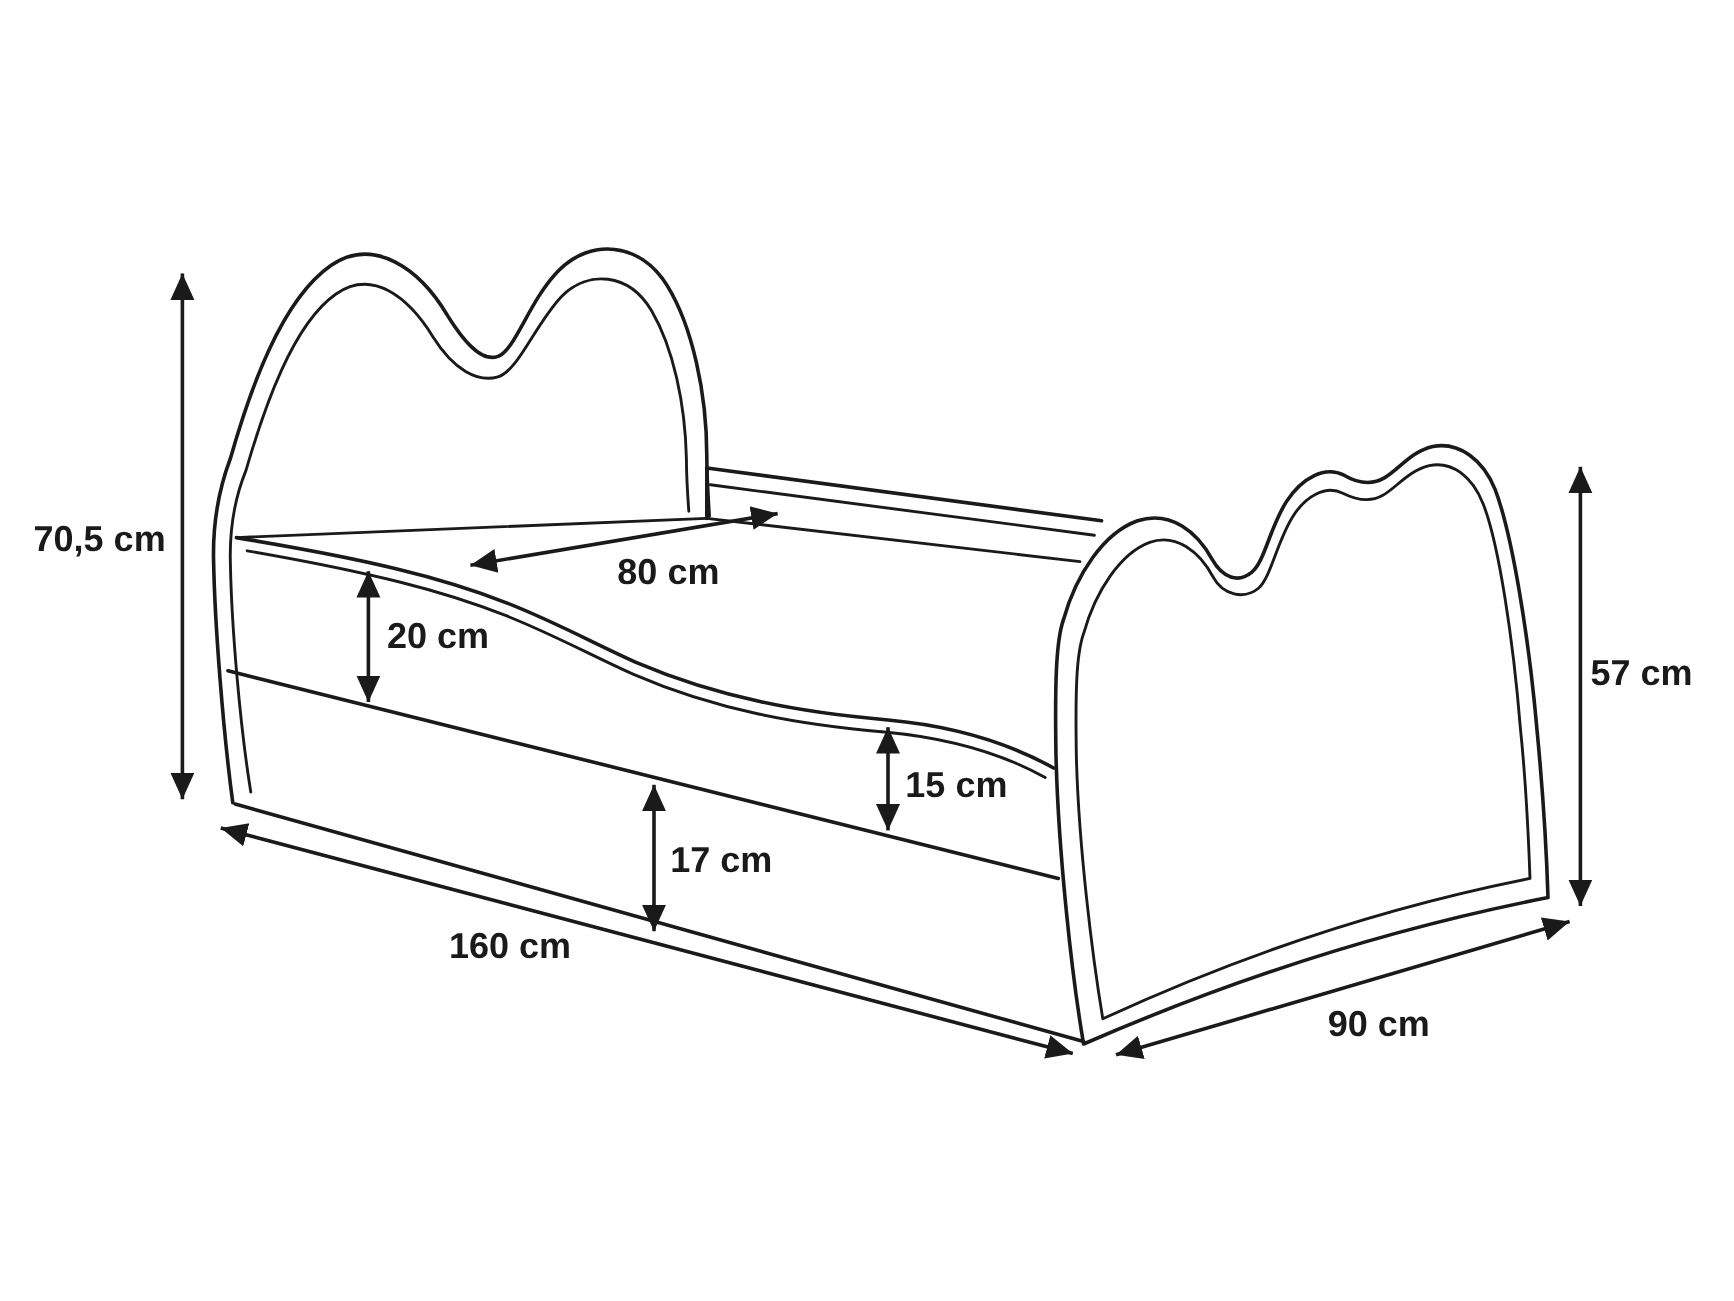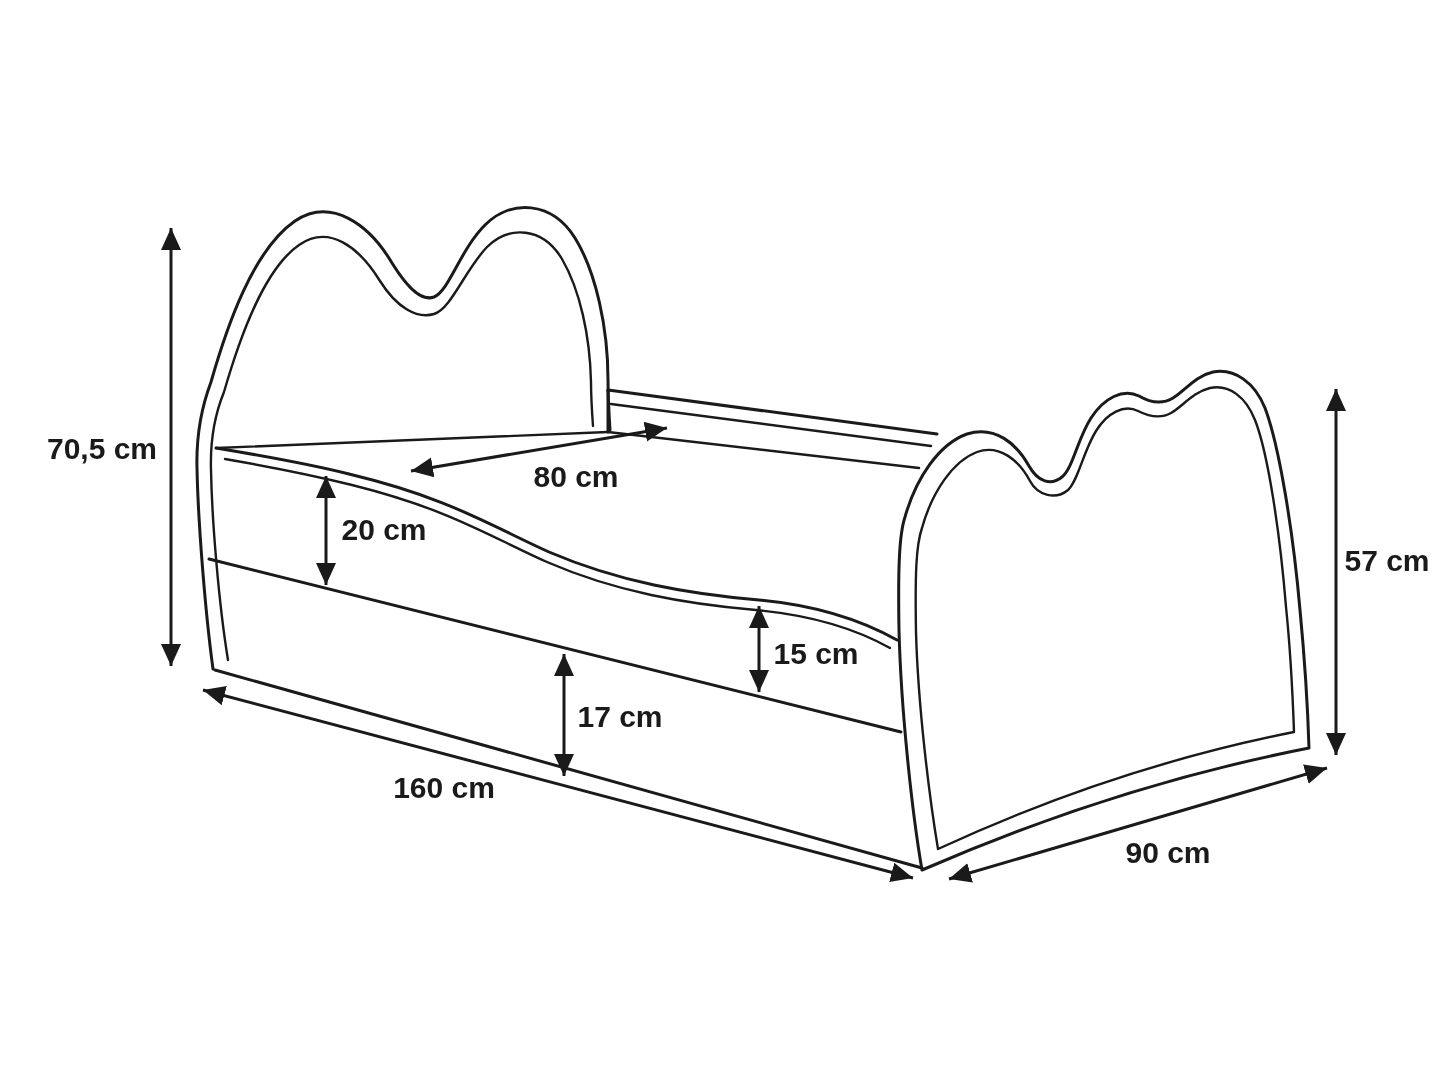--- a/index.html
+++ b/index.html
@@ -7,21 +7,20 @@
     padding: 0;
     background: #ffffff;
   }
   .stage {
     position: relative;
     width: 1416px;
     height: 1084px;
     background: #ffffff;
     overflow: hidden;
     font-family: "Liberation Sans", sans-serif;
-    padding-left: 19px;
   }
   svg { display: block; }
   .bed-line {
     fill: none;
     stroke: #1a1a1a;
     stroke-width: 3;
     stroke-linecap: round;
     stroke-linejoin: round;
   }
   .bed-line.thin { stroke-width: 2.4; }

